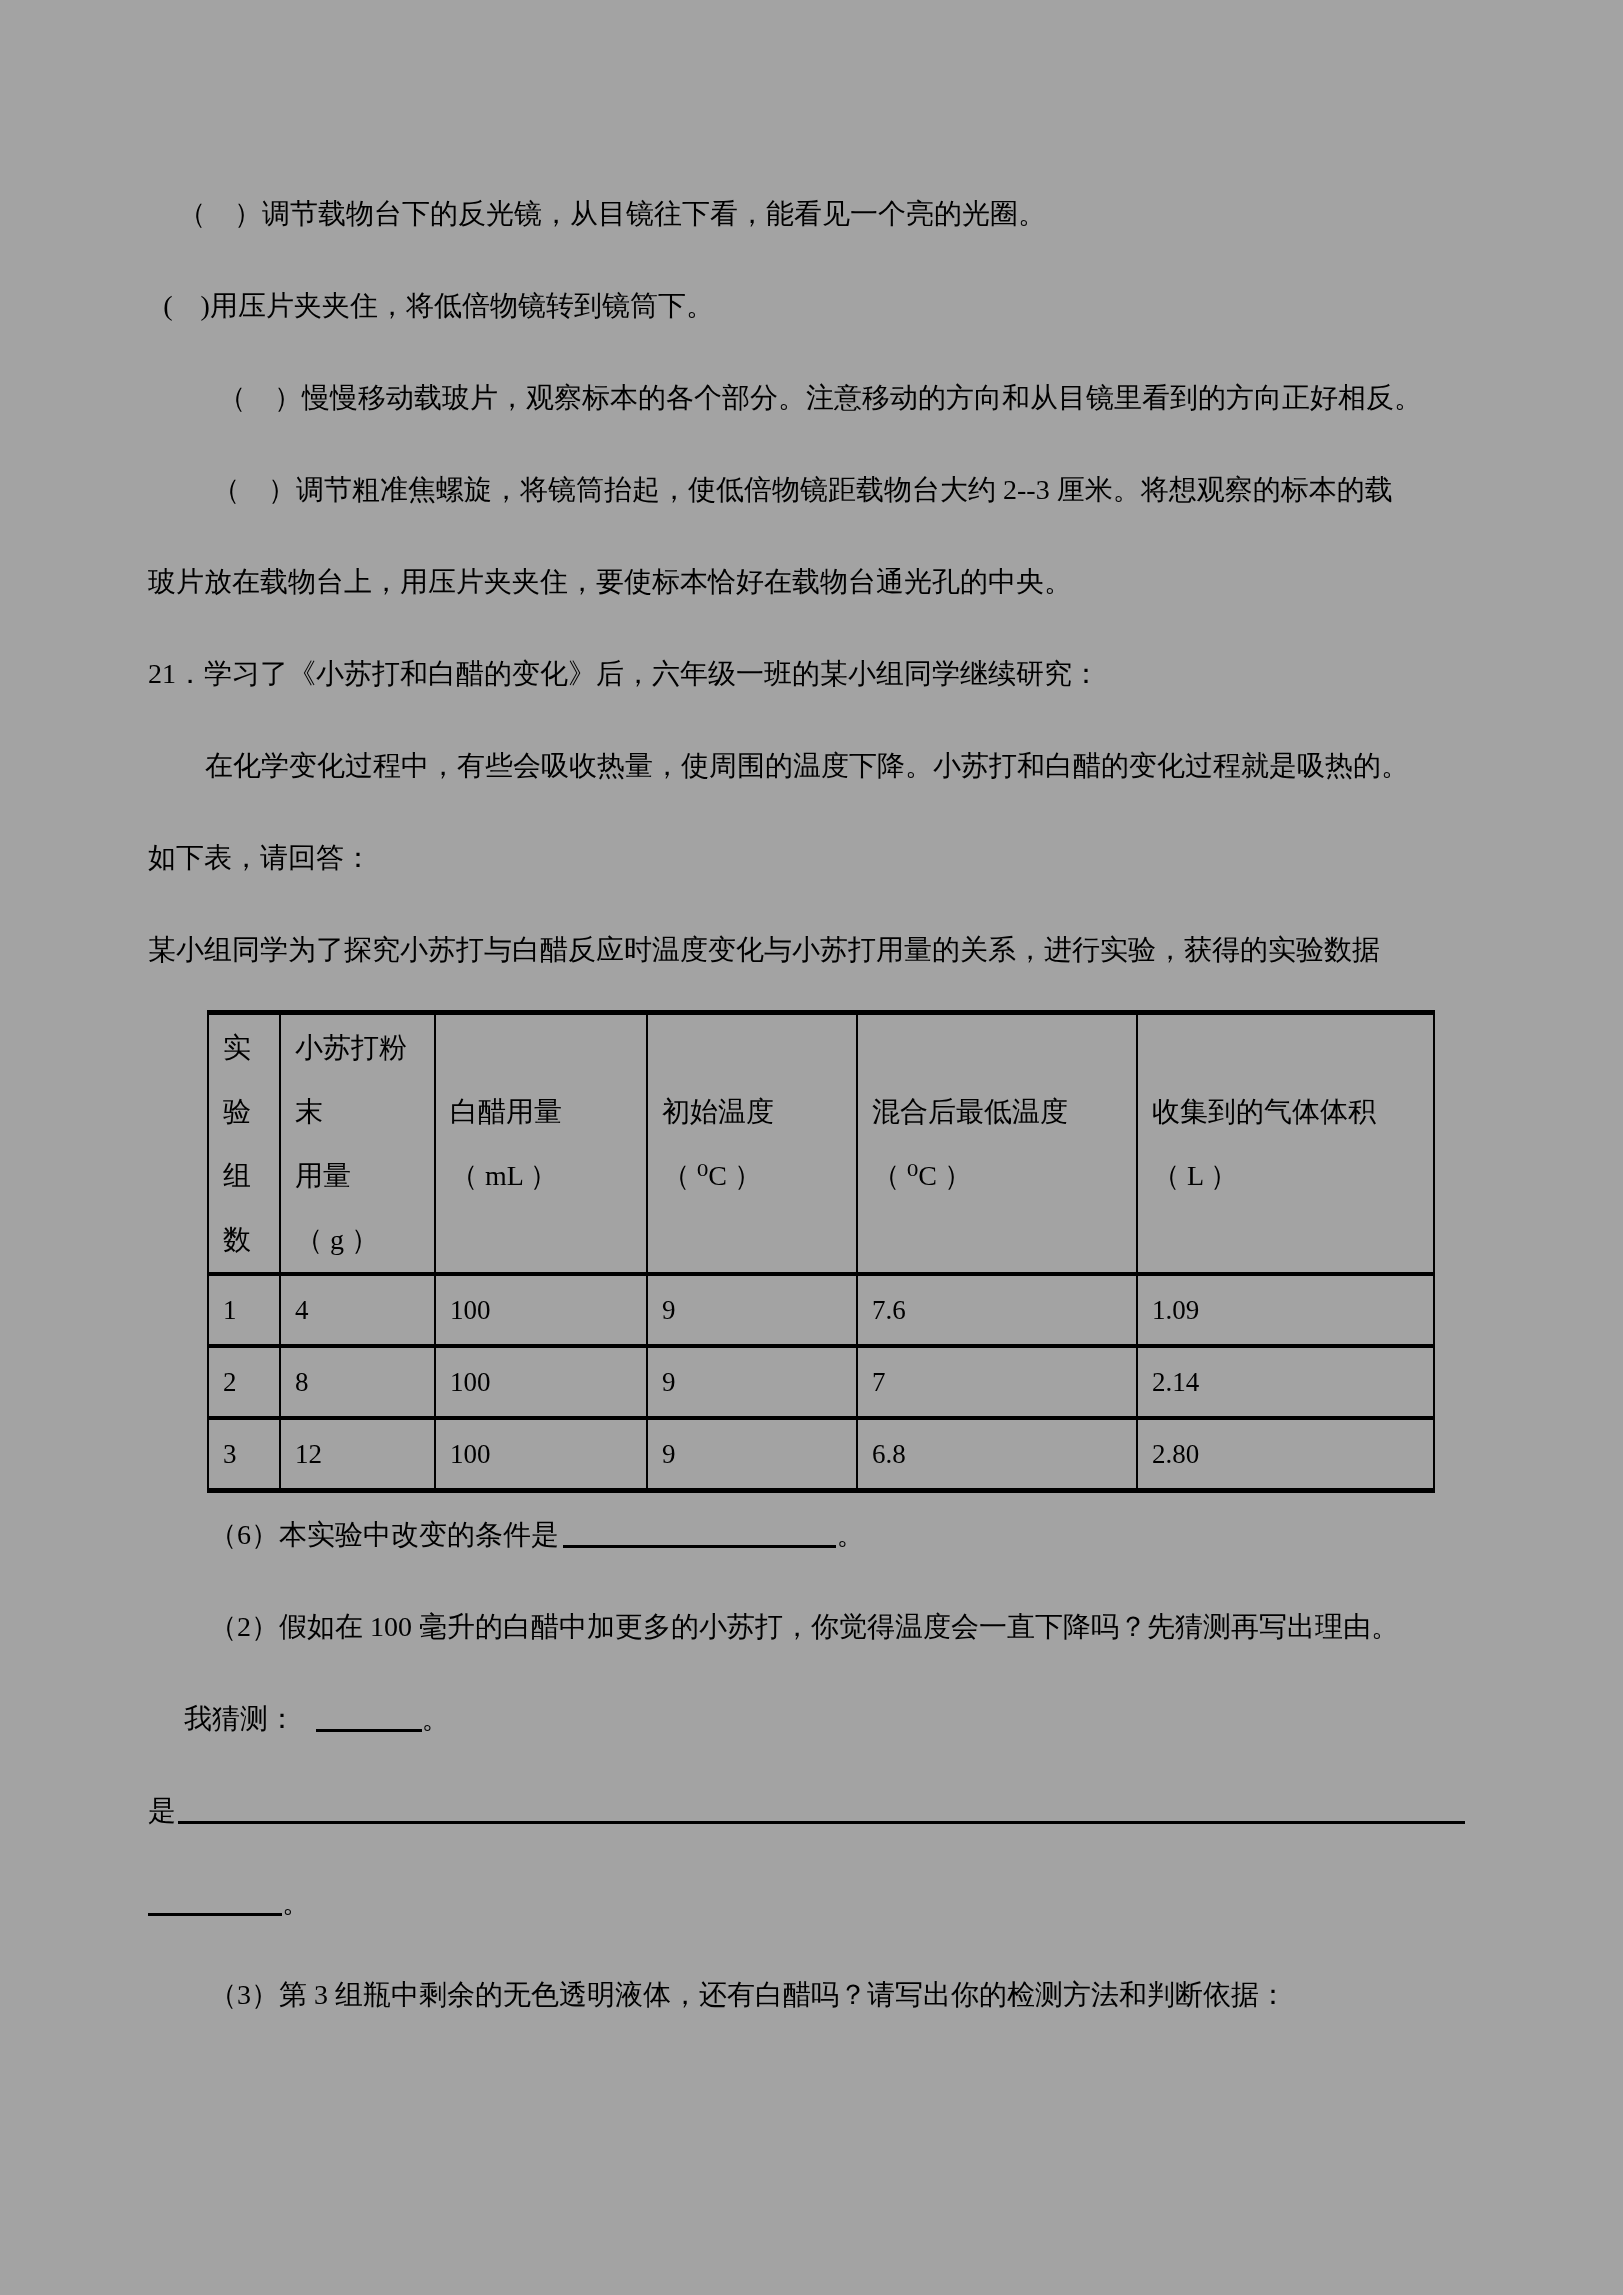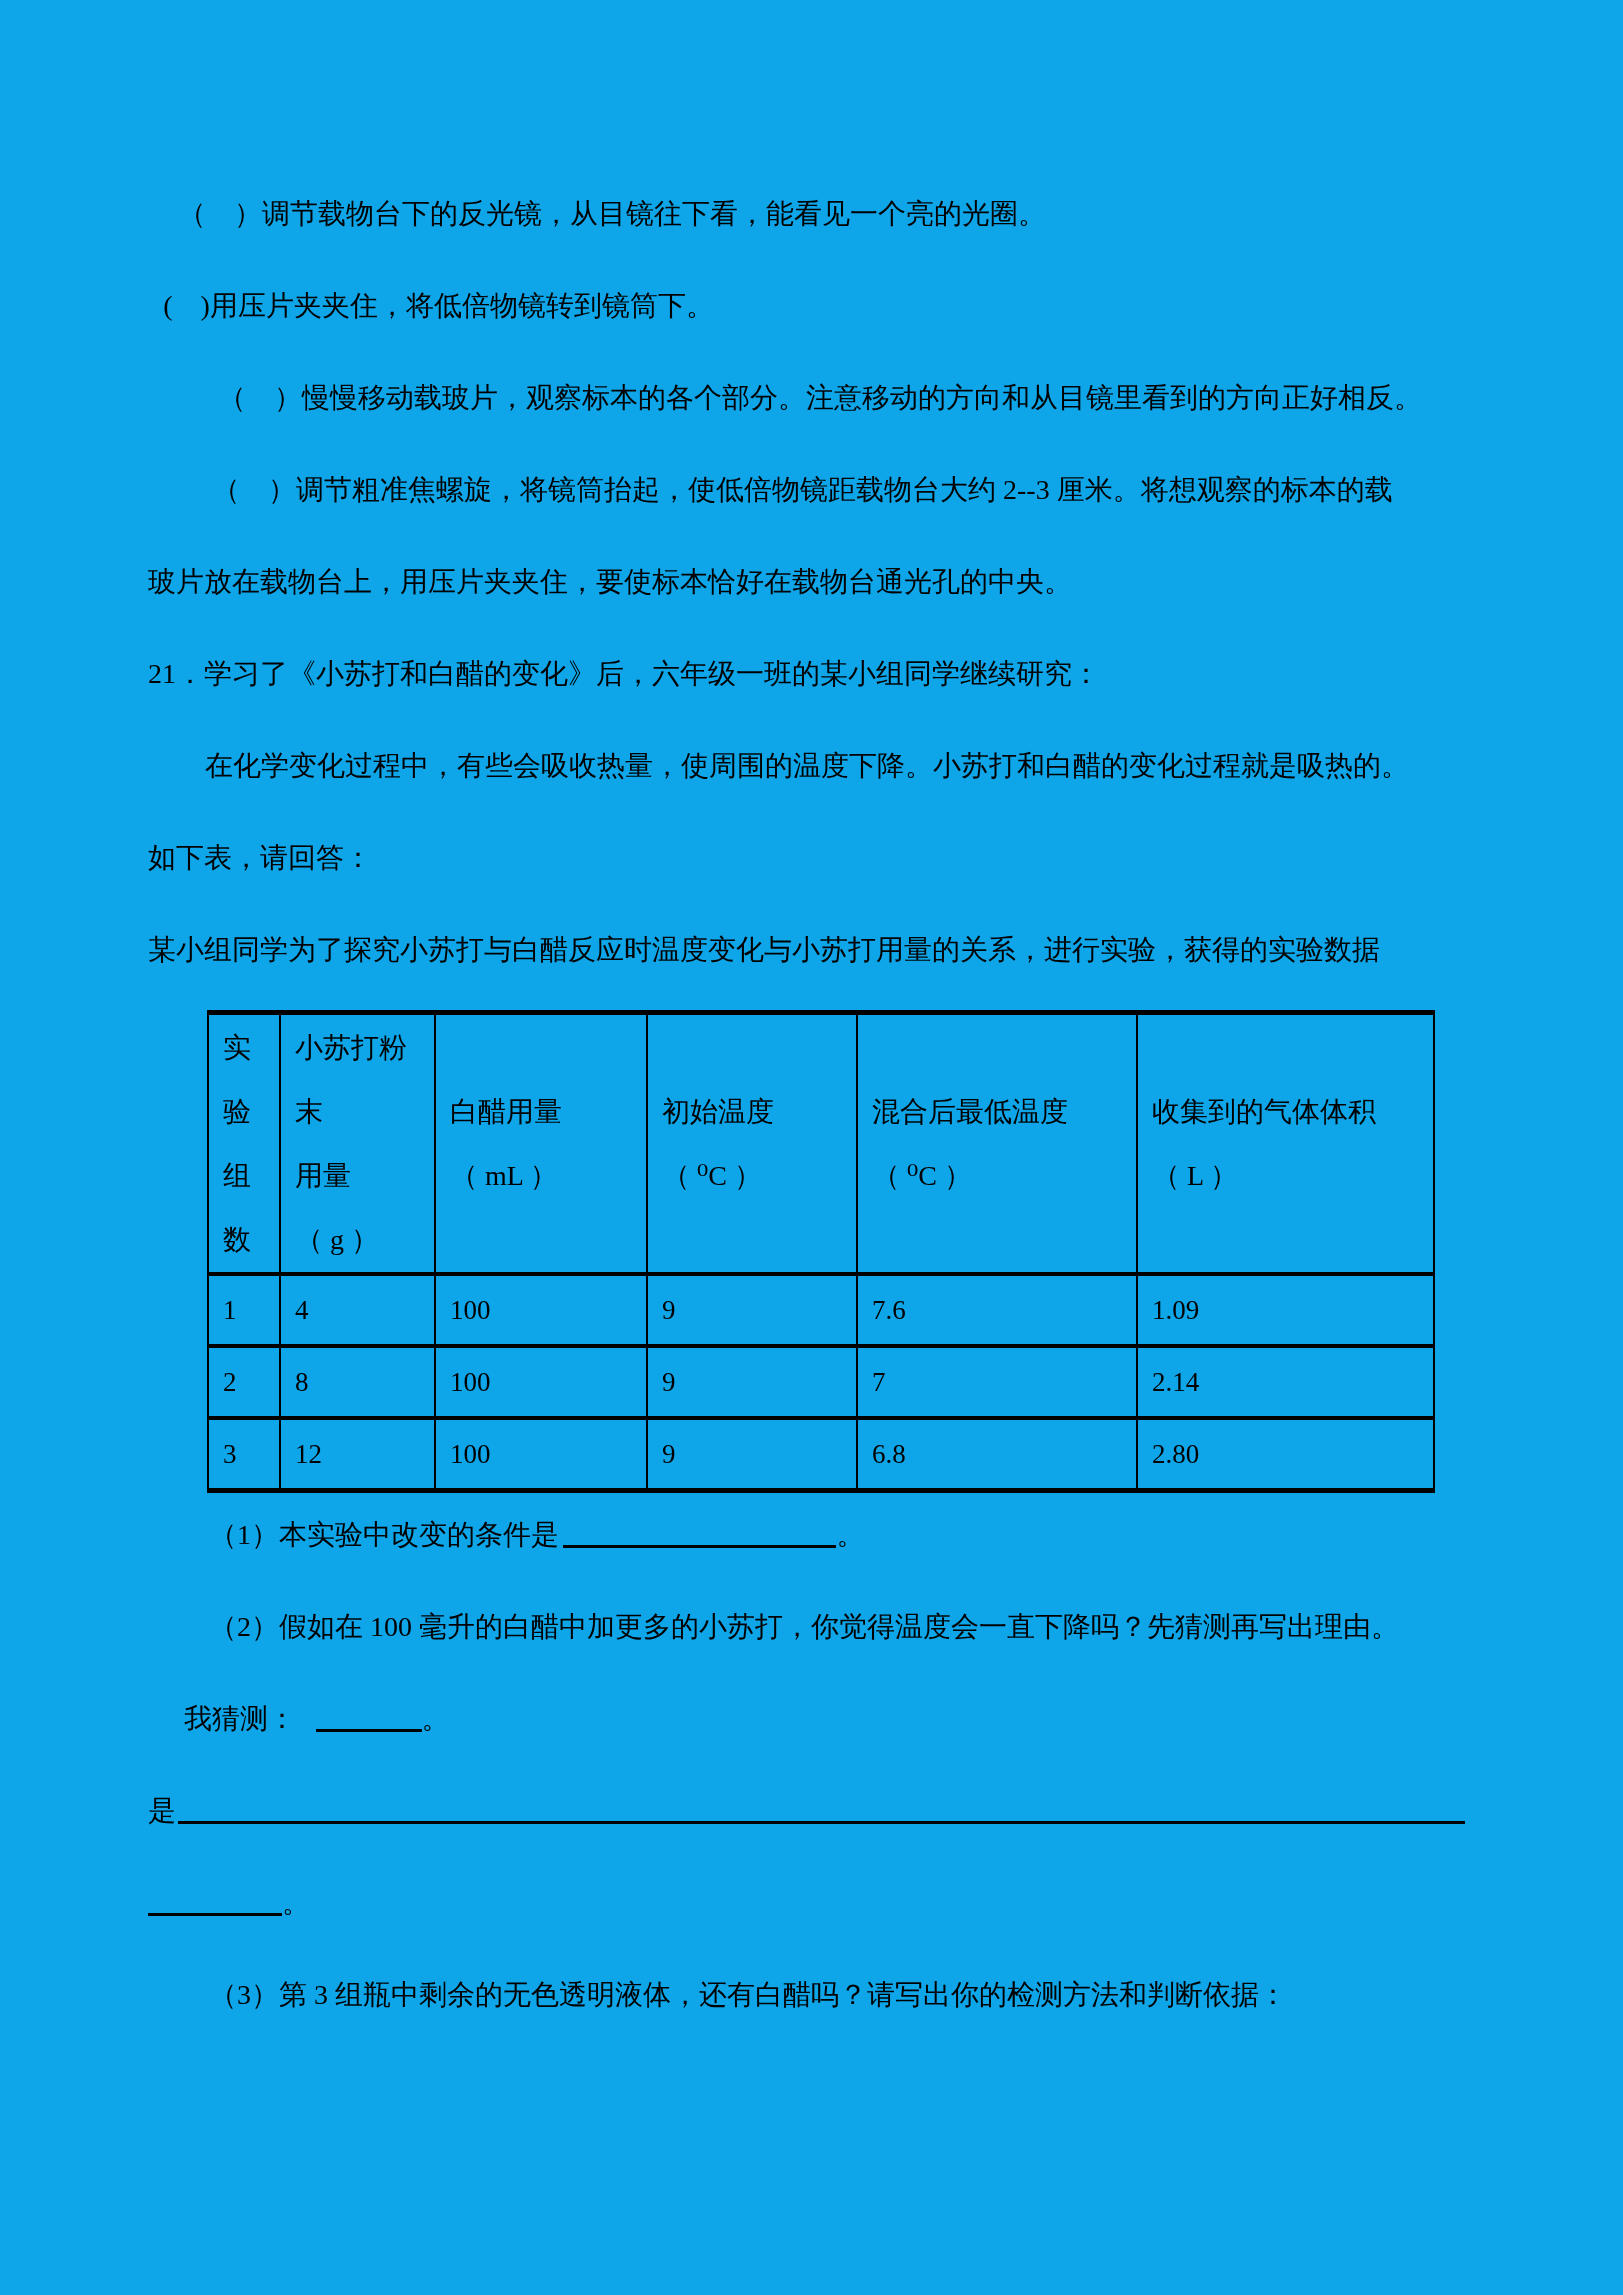--- a/index.html
+++ b/index.html
@@ -1,20 +1,20 @@
 <!DOCTYPE html>
 <html style="font-size:8.7px"><head>
 <meta charset="utf-8">
 <style>
   html,body{margin:0;padding:0;background:#ffffff;}
   .sheet{
     position:relative;
     width:1623px;
     height:2295px;
-    background:#0ea5e9;
+    background:#a3a3a3;
     overflow:hidden;
     font-family:"Liberation Serif","DejaVu Serif",serif;
     color:#000;
   }
   .content{
     padding:154px 147px 0 148px;
     font-size:28px;
   }
   .line{
     line-height:64px;
@@ -138,21 +138,21 @@
           <td>3</td>
           <td>12</td>
           <td>100</td>
           <td>9</td>
           <td>6.8</td>
           <td>2.80</td>
         </tr>
       </tbody>
     </table>
 
-    <p class="line sub gap-after-table"><span>（1）本实验中改变的条件是</span><span class="blank b-u1"></span><span>。</span></p>
+    <p class="line sub gap-after-table"><span>（6）本实验中改变的条件是</span><span class="blank b-u1"></span><span>。</span></p>
 
     <p class="line sub">（2）假如在 100 毫升的白醋中加更多的小苏打，你觉得温度会一直下降吗？先猜测再写出理由。</p>
 
     <p class="line lab"><span>我猜测：</span><span class="blank b-guess"></span><span>。</span></p>
 
 
     <p class="line"><span>是</span><span class="blank b-long"></span></p>
 
     <p class="line"><span class="blank b-tail"></span><span>。</span></p>
 

